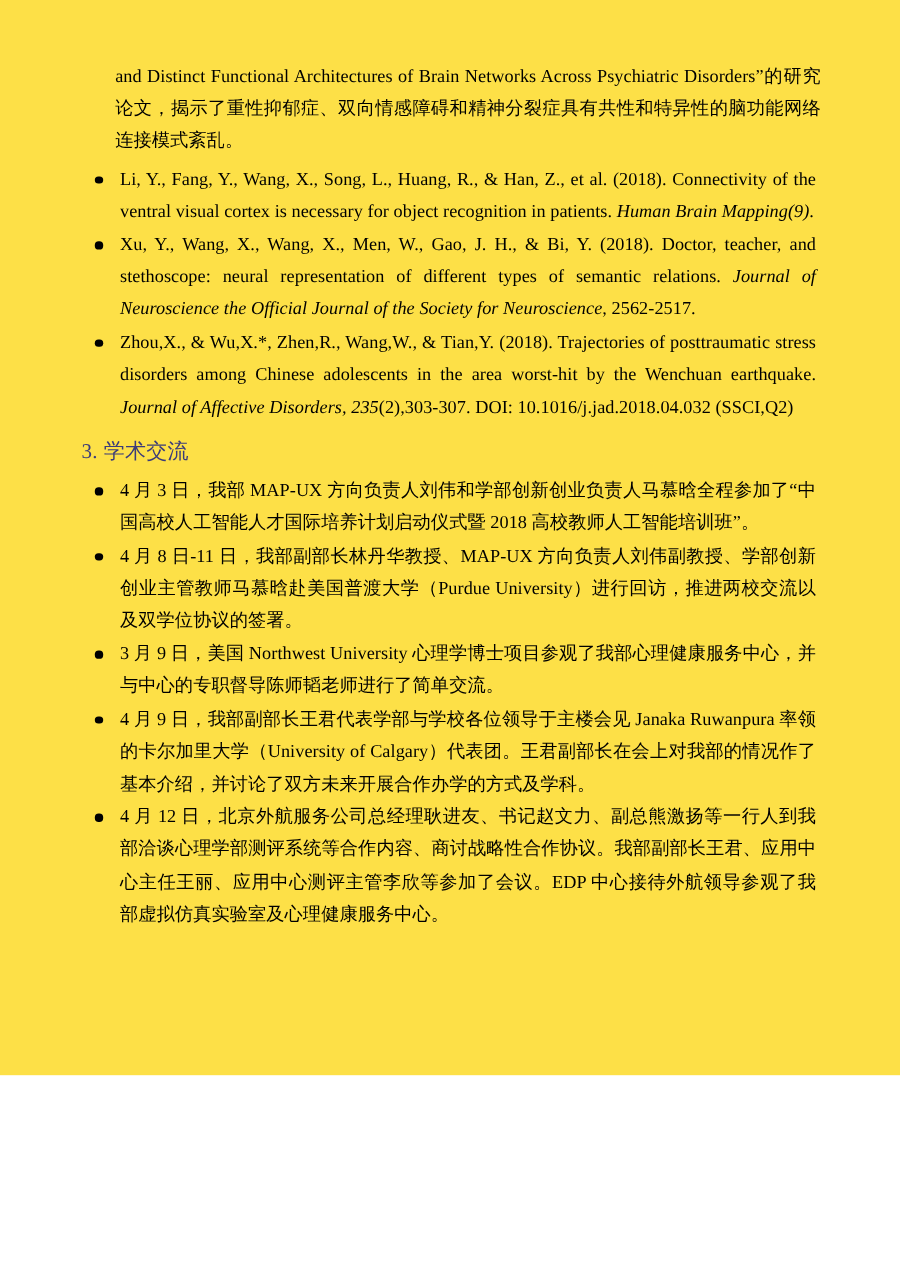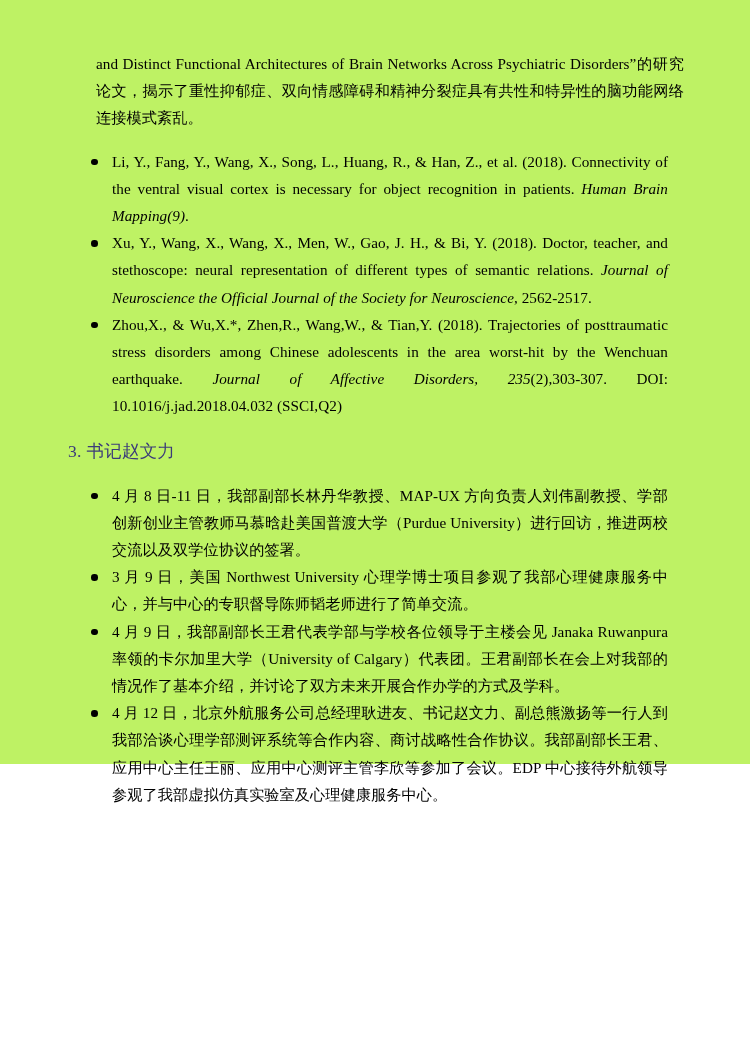--- a/index.html
+++ b/index.html
@@ -10,22 +10,22 @@
   body {
     width: 750px;
     height: 1060px;
     overflow: hidden;
     font-family: "Liberation Serif", "DejaVu Serif", serif;
     color: #000000;
   }
   .page {
     position: relative;
     width: 750px;
-    height: 764px;
-    background: #bef264;
+    height: 896px;
+    background: #fde047;
     box-sizing: border-box;
     padding: 16px;
   }
   .content {
     position: absolute;
     left: 66px;
     top: 50px;
     width: 618px;
   }
 
@@ -35,21 +35,21 @@
     text-align: justify;
     text-justify: inter-ideograph;
     font-size: 15.2px;
     line-height: 27.2px;
     letter-spacing: 0.05px;
   }
 
   
   ul.bullets {
     list-style: none;
-    margin: 16px;
+    margin: 4px;
     padding: 0;
   }
   ul.bullets > li {
     position: relative;
     margin: 0;
     padding-left: 30px;
     text-align: justify;
     text-justify: inter-ideograph;
     font-size: 15.2px;
     line-height: 27.2px;
@@ -105,24 +105,25 @@
       </li>
       <li>
         <span>Xu, Y., Wang, X., Wang, X., Men, W., Gao, J. H., &amp; Bi, Y. (2018). Doctor, teacher, and stethoscope: neural representation of different types of semantic relations. </span><span class="it">Journal of Neuroscience the Official Journal of the Society for Neuroscience</span><span>, 2562-2517.</span>
       </li>
       <li>
         <span>Zhou,X., &amp; Wu,X.*, Zhen,R., Wang,W., &amp; Tian,Y. (2018). Trajectories of posttraumatic stress disorders among Chinese adolescents in the area worst-hit by the Wenchuan earthquake. </span><span class="it">Journal of Affective Disorders, 235</span><span>(2),303-307. DOI: 10.1016/j.jad.2018.04.032 (SSCI,Q2)</span>
       </li>
     </ul>
 
     <h2 class="section-heading">
-      <span class="num">3.</span><span class="ttl">书记赵文力</span>
+      <span class="num">3.</span><span class="ttl">学术交流</span>
     </h2>
 
     <ul class="bullets clip-bottom">
+      <li>4 月 3 日，我部 MAP-UX 方向负责人刘伟和学部创新创业负责人马慕晗全程参加了“中国高校人工智能人才国际培养计划启动仪式暨 2018 高校教师人工智能培训班”。</li>
       <li>4 月 8 日-11 日，我部副部长林丹华教授、MAP-UX 方向负责人刘伟副教授、学部创新创业主管教师马慕晗赴美国普渡大学（Purdue University）进行回访，推进两校交流以及双学位协议的签署。</li>
       <li>3 月 9 日，美国 Northwest University 心理学博士项目参观了我部心理健康服务中心，并与中心的专职督导陈师韬老师进行了简单交流。</li>
       <li>4 月 9 日，我部副部长王君代表学部与学校各位领导于主楼会见 Janaka Ruwanpura 率领的卡尔加里大学（University of Calgary）代表团。王君副部长在会上对我部的情况作了基本介绍，并讨论了双方未来开展合作办学的方式及学科。</li>
       <li>4 月 12 日，北京外航服务公司总经理耿进友、书记赵文力、副总熊激扬等一行人到我部洽谈心理学部测评系统等合作内容、商讨战略性合作协议。我部副部长王君、应用中心主任王丽、应用中心测评主管李欣等参加了会议。EDP 中心接待外航领导参观了我部虚拟仿真实验室及心理健康服务中心。</li>
 
     </ul>
 
   </div>
 </div>
 

